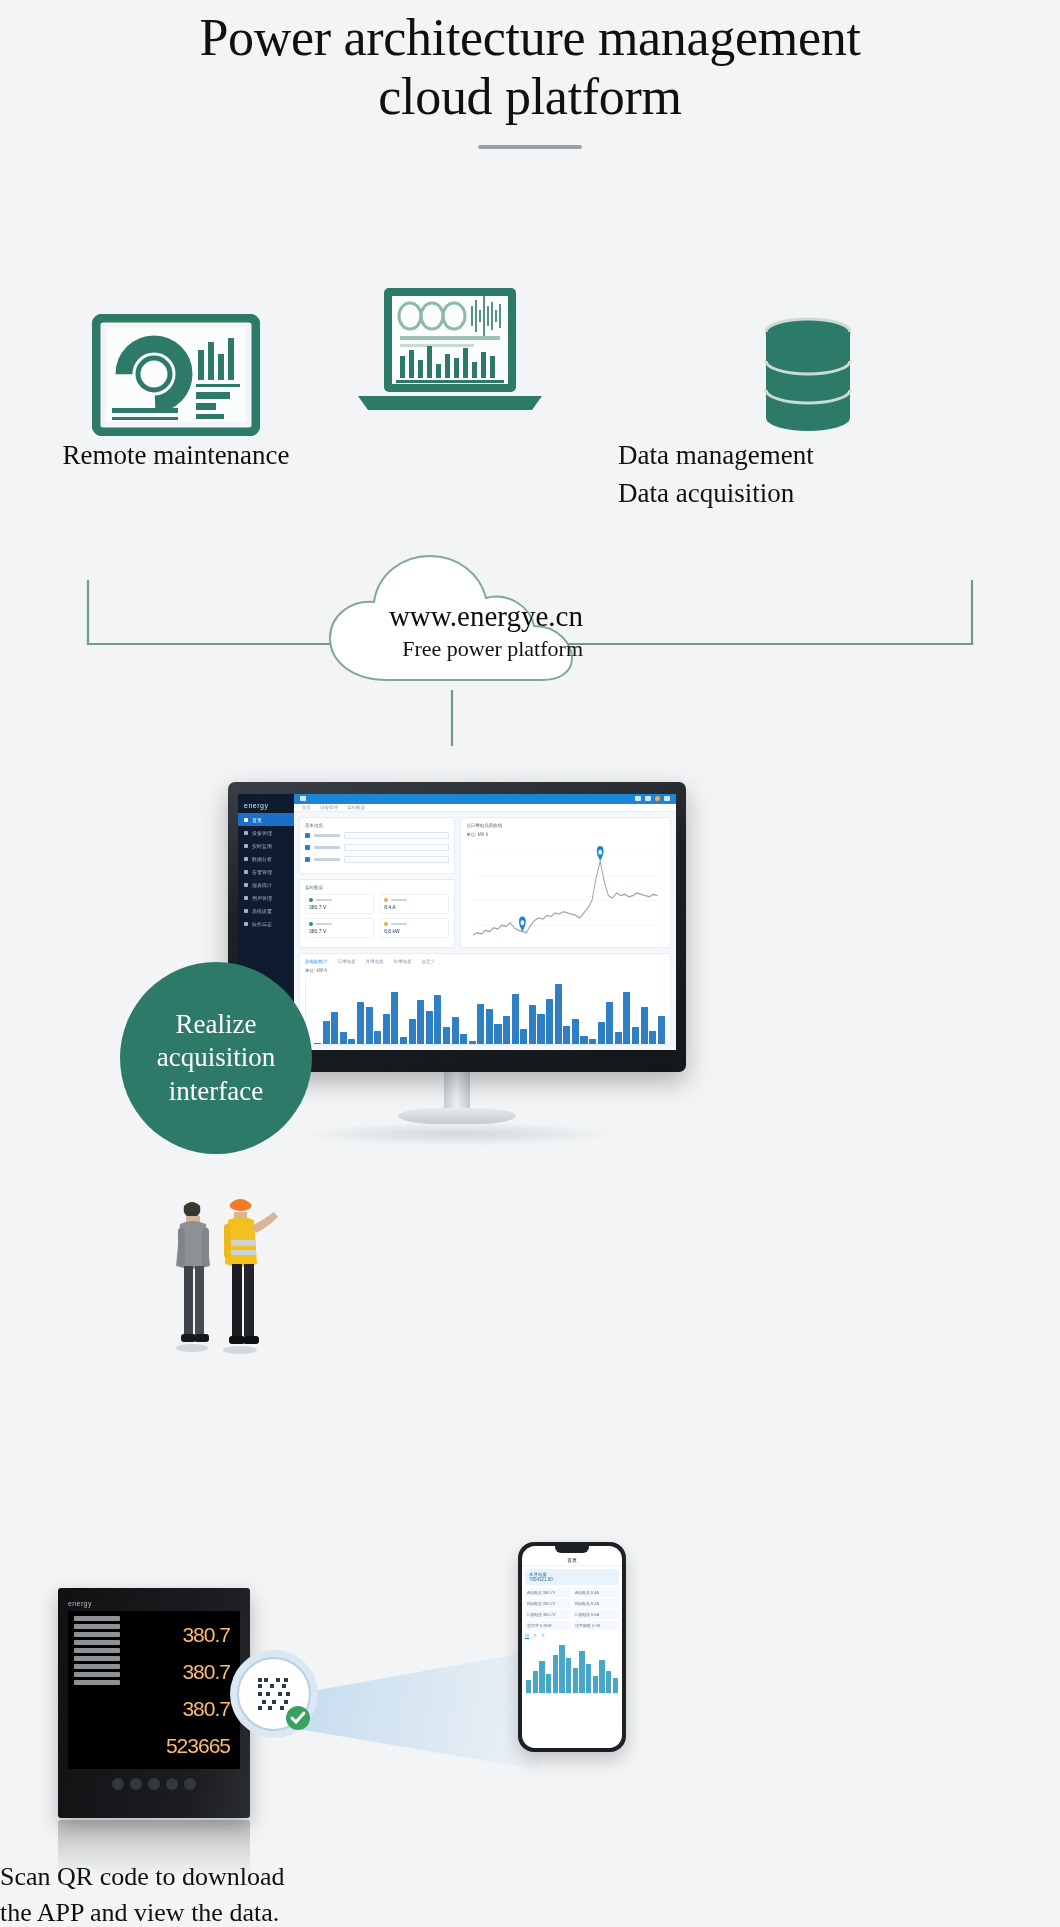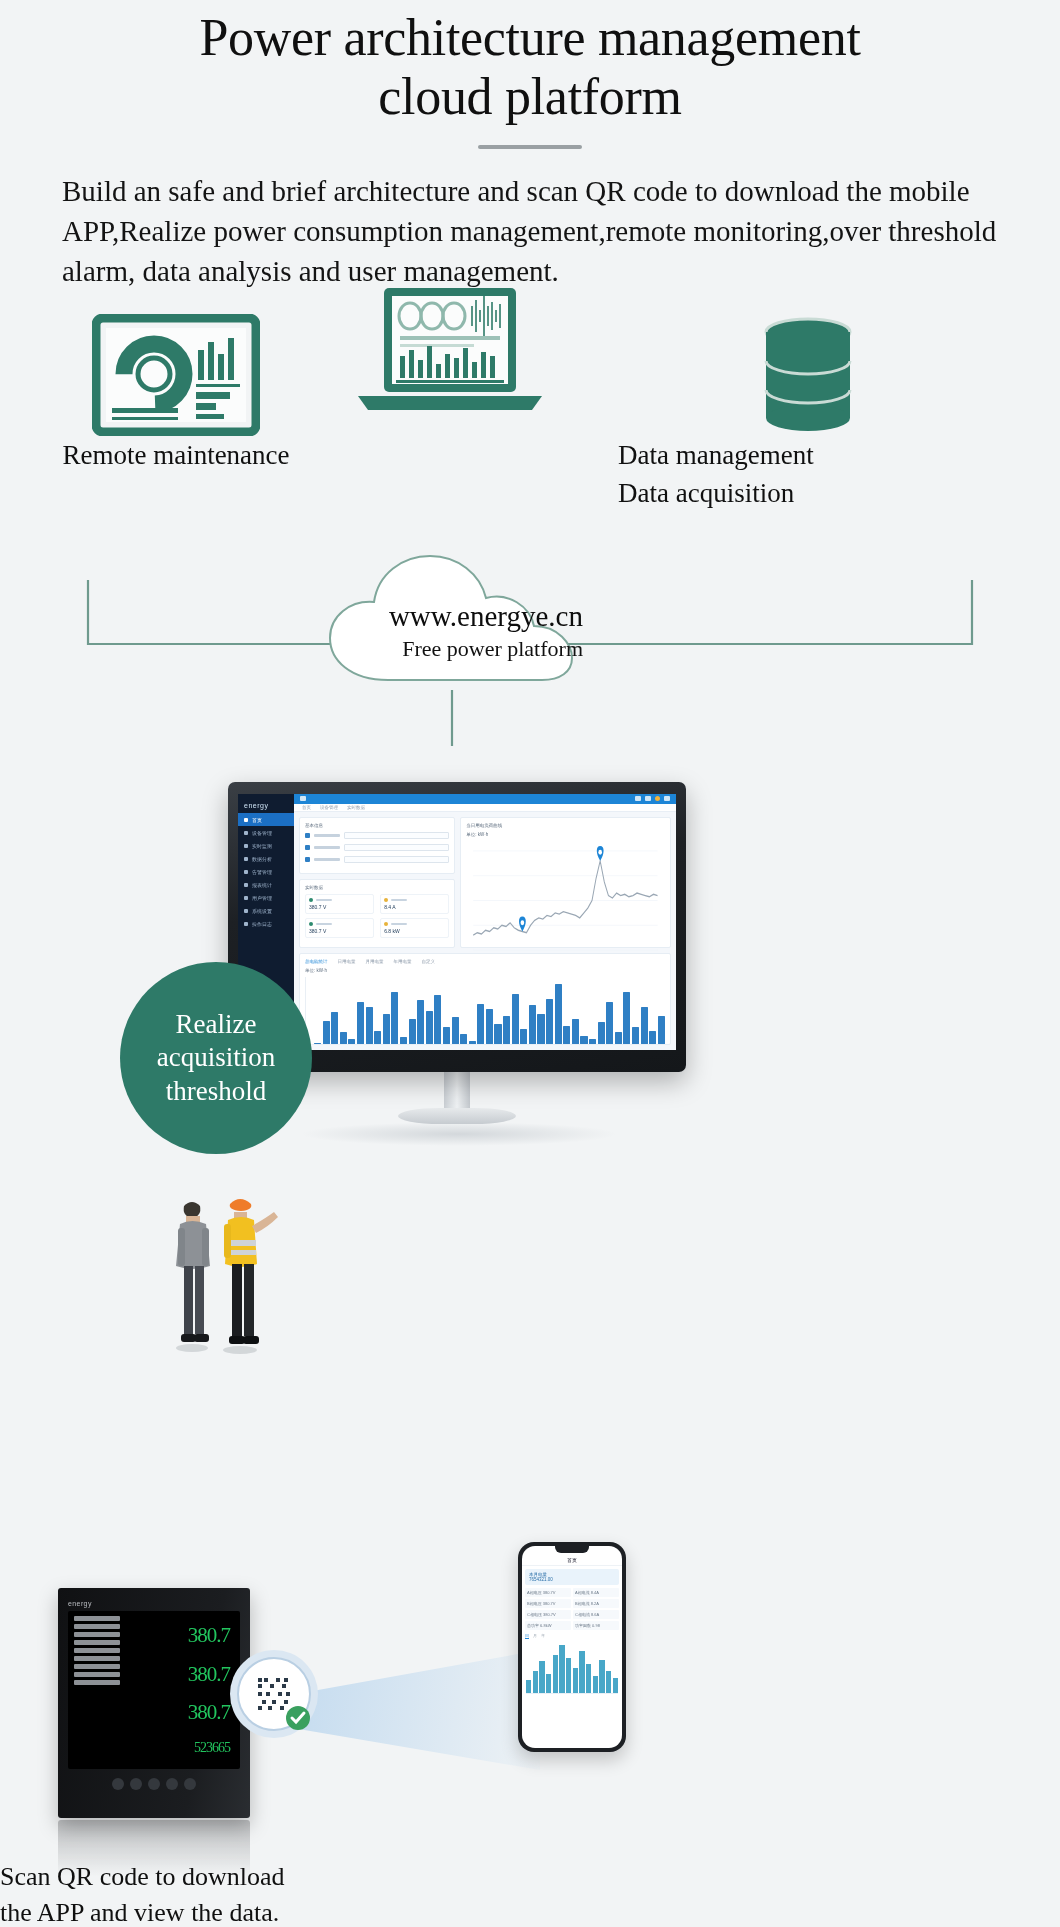--- a/index.html
+++ b/index.html
@@ -114,22 +114,22 @@
     position:absolute; left:58px; top:68px; width:192px; height:230px;
     background:linear-gradient(100deg,#101113 0%,#1b1d20 72%,#2a2d31 100%);
     border-radius:3px; box-shadow:0 8px 20px rgba(0,0,0,.25);
     padding:12px 10px;
   }
   .meter-brand { color:#b9bcc0; font-size:7px; font-family:"Liberation Sans",sans-serif; letter-spacing:.4px; margin-bottom:4px; }
   .lcd { background:#000; border-radius:2px; height:158px; display:flex; padding:5px 6px; }
   .lcd-left { width:46px; display:flex; flex-direction:column; gap:3px; }
   .lcd-left s { display:block; height:5px; background:#8d9196; border-radius:1px; text-decoration:none; }
   .lcd-right { flex:1; display:flex; flex-direction:column; justify-content:space-around; align-items:flex-end; padding-right:4px; }
-  .lcd-val { color:#22c55e; font-family:Liberation Serif, serif; font-size:21px; letter-spacing:-1px; line-height:1; }
-  .lcd-val.small { font-size:14px; }
+  .lcd-val { color:#fdba74; font-family:Liberation Sans, sans-serif; font-size:21px; letter-spacing:-1px; line-height:1; }
+  .lcd-val.small { font-size:21px; }
   .meter-btns { display:flex; gap:6px; justify-content:center; margin-top:9px; }
   .meter-btns b { width:12px; height:12px; border-radius:50%; background:#34383d; display:block; }
   .meter-reflect { position:absolute; left:58px; top:300px; width:192px; height:56px;
     background:linear-gradient(180deg, rgba(30,32,36,.26), rgba(30,32,36,0)); border-radius:3px; filter:blur(.4px); }
 
   .beam { position:absolute; left:300px; top:130px; width:240px; height:120px;
     background:linear-gradient(100deg, rgba(160,200,235,.55), rgba(200,225,245,.10)); z-index:1;
     clip-path:polygon(0% 36%,100% 0%,100% 100%,0% 66%); }
 
   .sensor { position:absolute; left:228px; top:128px; width:92px; height:92px; z-index:3; }
@@ -158,21 +158,20 @@
 </style>
 </head>
 <body>
 
 <div class="hero">
   <h1 class="hero-title">
     <span>Power architecture management</span><br>
     <span>cloud platform</span>
   </h1>
   <div class="hero-rule"></div>
-  <p class="hero-sub">Build an safe and brief architecture and scan QR code to download the mobile APP,Realize power consumption management,remote monitoring,over threshold alarm, data analysis and user management.</p>
 </div>
 
 <div class="icon-row">
 
   <div class="icon-cell" id="cell-remote">
     <div class="icon-art">
       <svg width="168" height="122" viewBox="0 0 168 122" aria-hidden="true">
         <rect x="4" y="4" width="160" height="114" rx="7" fill="none" stroke="#2e7a68" stroke-width="9"></rect>
         <rect x="14" y="14" width="140" height="94" fill="#fbfcfc"></rect>
         <path d="M62 60 m-30,0 a30,30 0 1,1 60,0 a30,30 0 1,1 -60,0" fill="none" stroke="#2e7a68" stroke-width="17" stroke-dasharray="140 48"></path>
@@ -471,21 +470,21 @@
         </div>
 
       </div>
     </div>
   </div>
 
   <div class="green-circle">
     <div class="gtxt">
       <span>Realize</span><br>
       <span>acquisition</span><br>
-      <span>threshold</span>
+      <span>interface</span>
     </div>
   </div>
 
   <svg class="people" viewBox="0 0 120 170" aria-hidden="true">
     <g>
       <ellipse cx="32" cy="160" rx="16" ry="4" fill="rgba(120,128,136,.25)"></ellipse>
       <path d="M24 18 q8-8 16 0 q2 10-8 12 q-10-2-8-12Z" fill="#3a3630"></path>
       <rect x="26" y="28" width="14" height="8" fill="#d9b596"></rect>
       <path d="M20 36 q12-6 26 0 l4 42 q-17 6-34 0Z" fill="#8d9196"></path>
       <rect x="18" y="40" width="7" height="38" rx="3" fill="#80858a"></rect>

